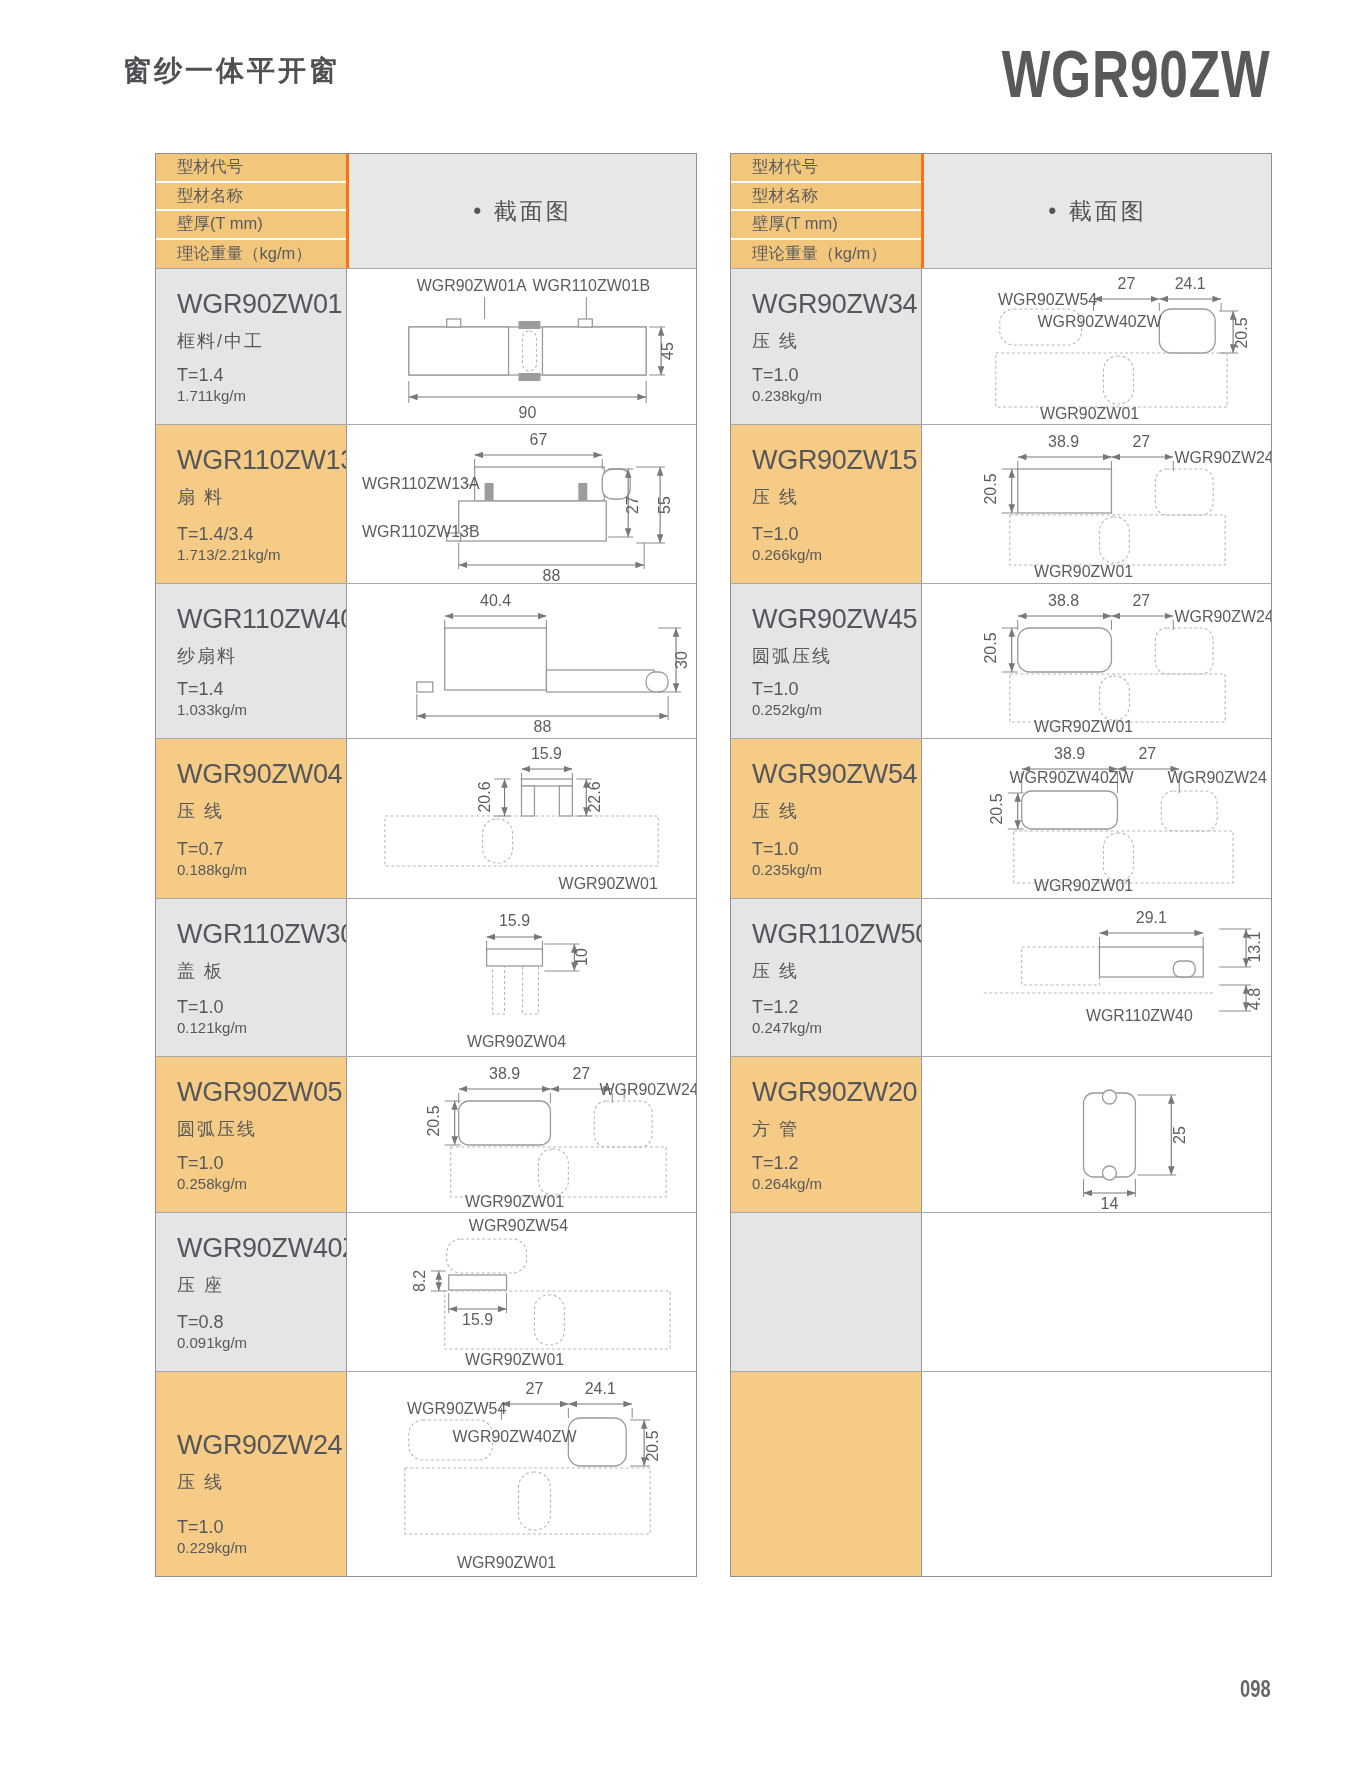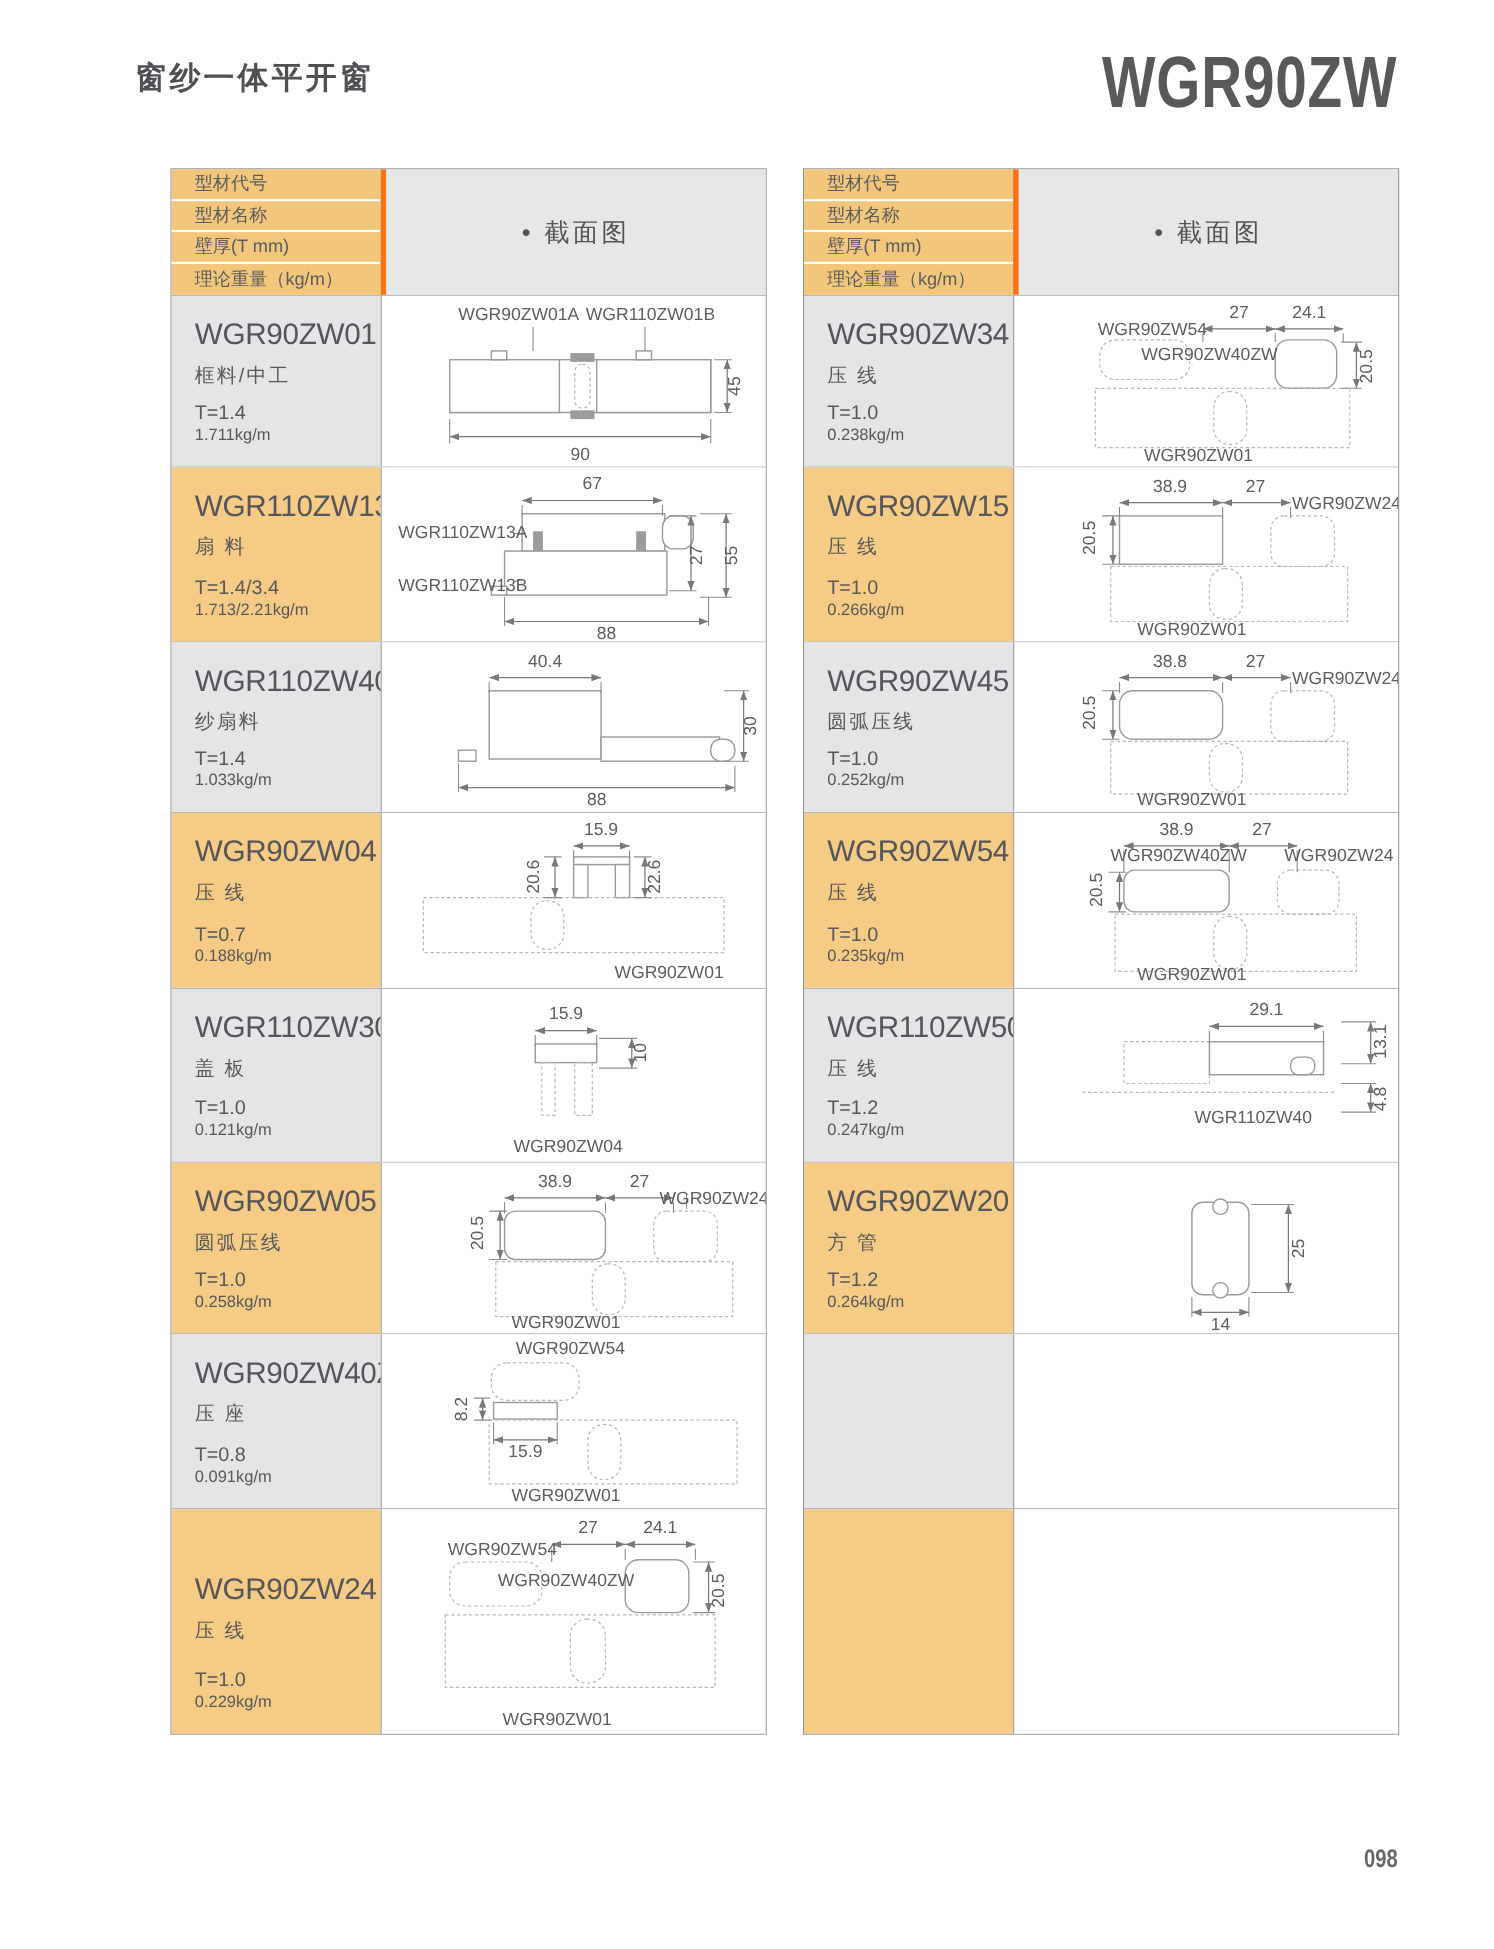--- a/index.html
+++ b/index.html
@@ -14,21 +14,21 @@
   .ptable{position:absolute;top:153px;width:540px;border:1px solid #8f9092;box-sizing:content-box;}
   .ptable.left{left:155px;}
   .ptable.right{left:730px;}
 
   .thead{display:flex;}
   .hleft{width:190px;display:flex;flex-direction:column;}
   .hcell{height:28.5px;background:#f2c77c;display:flex;align-items:center;box-sizing:border-box;
          padding-left:21px;font-size:16.5px;color:#5a5b5e;border-bottom:2px solid #ffffff;}
   .hcell:last-child{border-bottom:none;}
   .hright{flex:1;background:#e7e7e8;display:flex;align-items:center;justify-content:center;
-          font-size:23px;letter-spacing:3px;color:#525356;border-left:5px solid #f97316;}
+          font-size:23px;letter-spacing:3px;color:#525356;border-left:3px solid #f97316;}
 
   .trow{display:flex;border-top:1px solid #a8a9ab;}
   .cell-left{width:190px;box-sizing:border-box;padding:20px 6px 20px 21px;display:flex;flex-direction:column;}
   .cell-left.gray{background:#e5e5e7;}
   .cell-left.orange{background:#f5cb86;}
   .code{font-size:27px;letter-spacing:-0.3px;white-space:nowrap;color:#55565a;}
   .pname{font-size:18px;margin-top:9px;letter-spacing:2px;}
   .vspacer{flex:1;}
   .thick{font-size:18px;}
   .weight{font-size:15px;margin-top:1px;}

